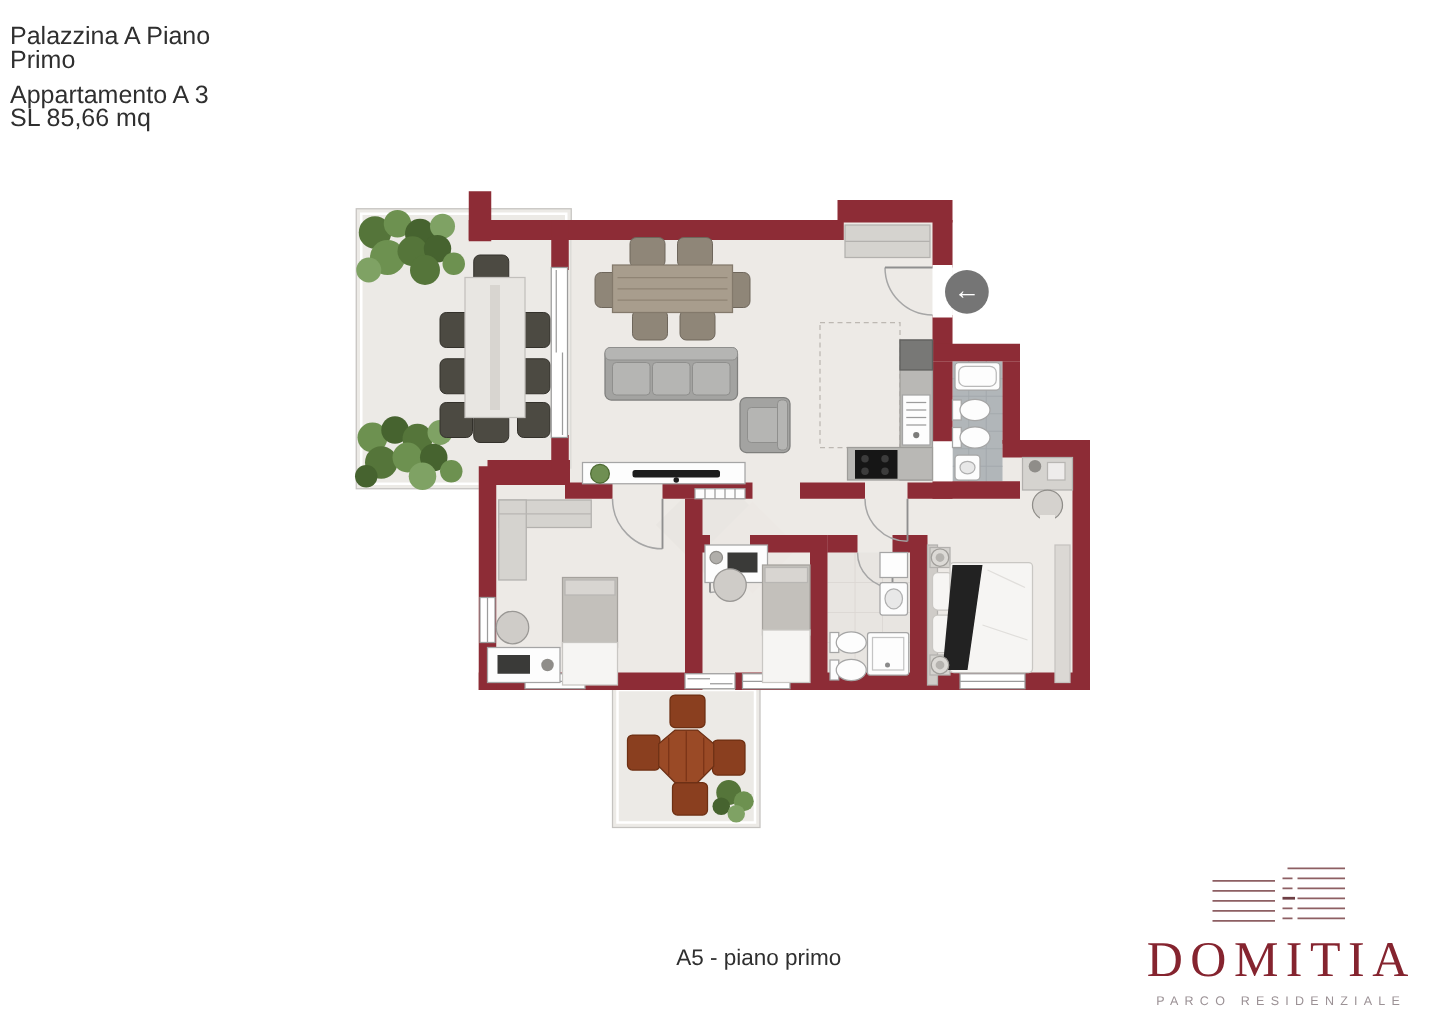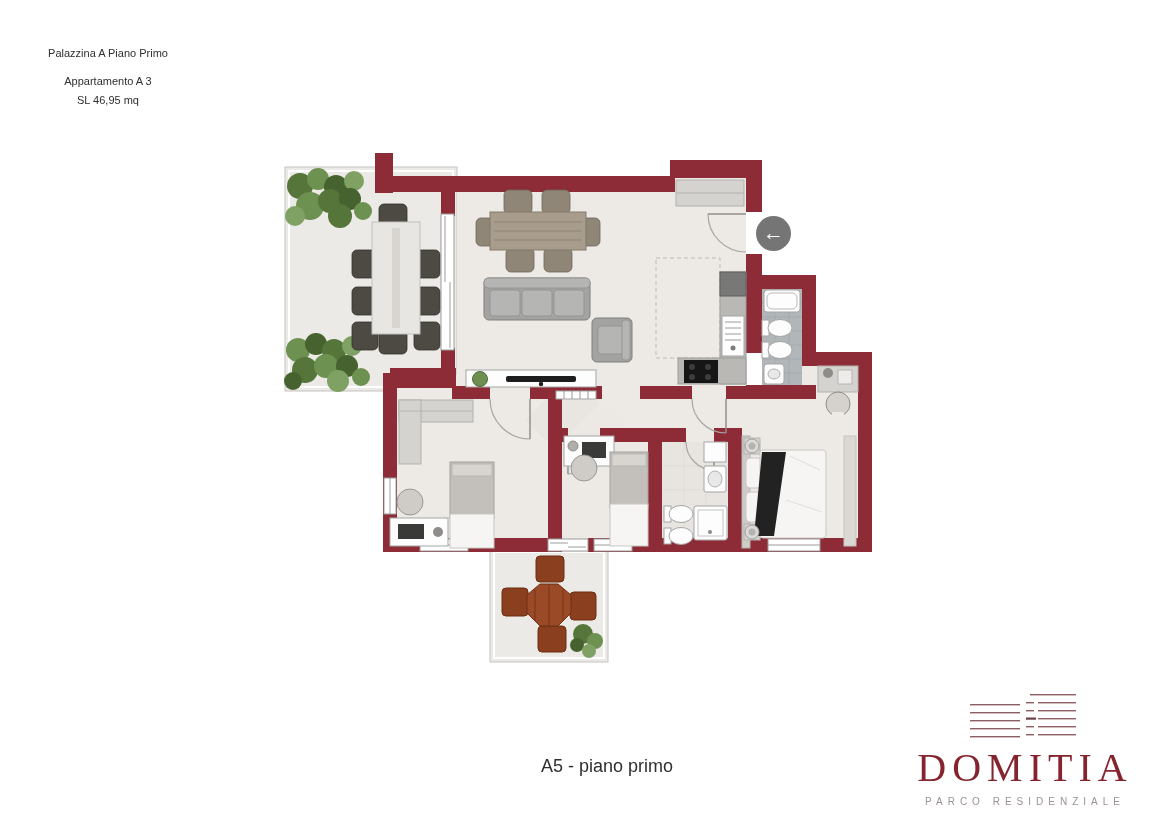--- a/index.html
+++ b/index.html
@@ -10,22 +10,22 @@
     --bath-tile:#b1b6b9;
     --arrow-bg:#757575;
   }
   *{box-sizing:border-box;}
   html,body{margin:0;padding:0;}
   body{
     width:1154px;height:815px;position:relative;background:#fff;
     font-family:"Liberation Sans", sans-serif;color:var(--text);overflow:hidden;
   }
   .header{
-    position:absolute;left:8px;top:20px;width:200px;text-align:center;
-    font-size:11px;line-height:19px;color:#2f2f2f;margin-top:24px;
+    position:absolute;left:8px;top:20px;width:200px;
+    font-size:20px;line-height:19px;color:#2f2f2f;
   }
   .header .line1{margin-bottom:9px;}
   .caption{
     position:absolute;left:500px;top:756px;width:214px;text-align:center;
     font-size:18px;color:#2f2f2f;
   }
   .plan{position:absolute;left:283px;top:148px;}
   .entry-arrow{
     position:absolute;left:756px;top:216px;width:35px;height:35px;border-radius:50%;
     background:var(--arrow-bg);display:flex;align-items:center;justify-content:center;
@@ -63,21 +63,21 @@
   .tile-line-light{stroke:#dbd7d2;stroke-width:0.7;}
   .dashzone{fill:none;stroke:#bdb8b2;stroke-width:1;stroke-dasharray:4 3;}
   .counter{fill:#b9b8b5;stroke:#9e9d9a;stroke-width:1;}
 </style>
 </head>
 <body>
 
 <div class="header">
   <div class="line1">Palazzina A Piano Primo</div>
   <div>Appartamento A 3</div>
-  <div>SL 46,95 mq</div>
+  <div>SL 85,66 mq</div>
 </div>
 
 <svg class="plan" width="589" height="520" viewBox="283 148 589 520" xmlns="http://www.w3.org/2000/svg">
 
   <g>
     <rect class="outdoor" x="285" y="167" width="172" height="224"></rect>
     <rect x="289" y="171" width="164" height="216" fill="none" stroke="#ffffff" stroke-width="2"></rect>
     <g>
       <circle cx="300" cy="186" r="13" fill="#55753a"></circle>
         <circle cx="318" cy="179" r="11" fill="#6d9150"></circle>

